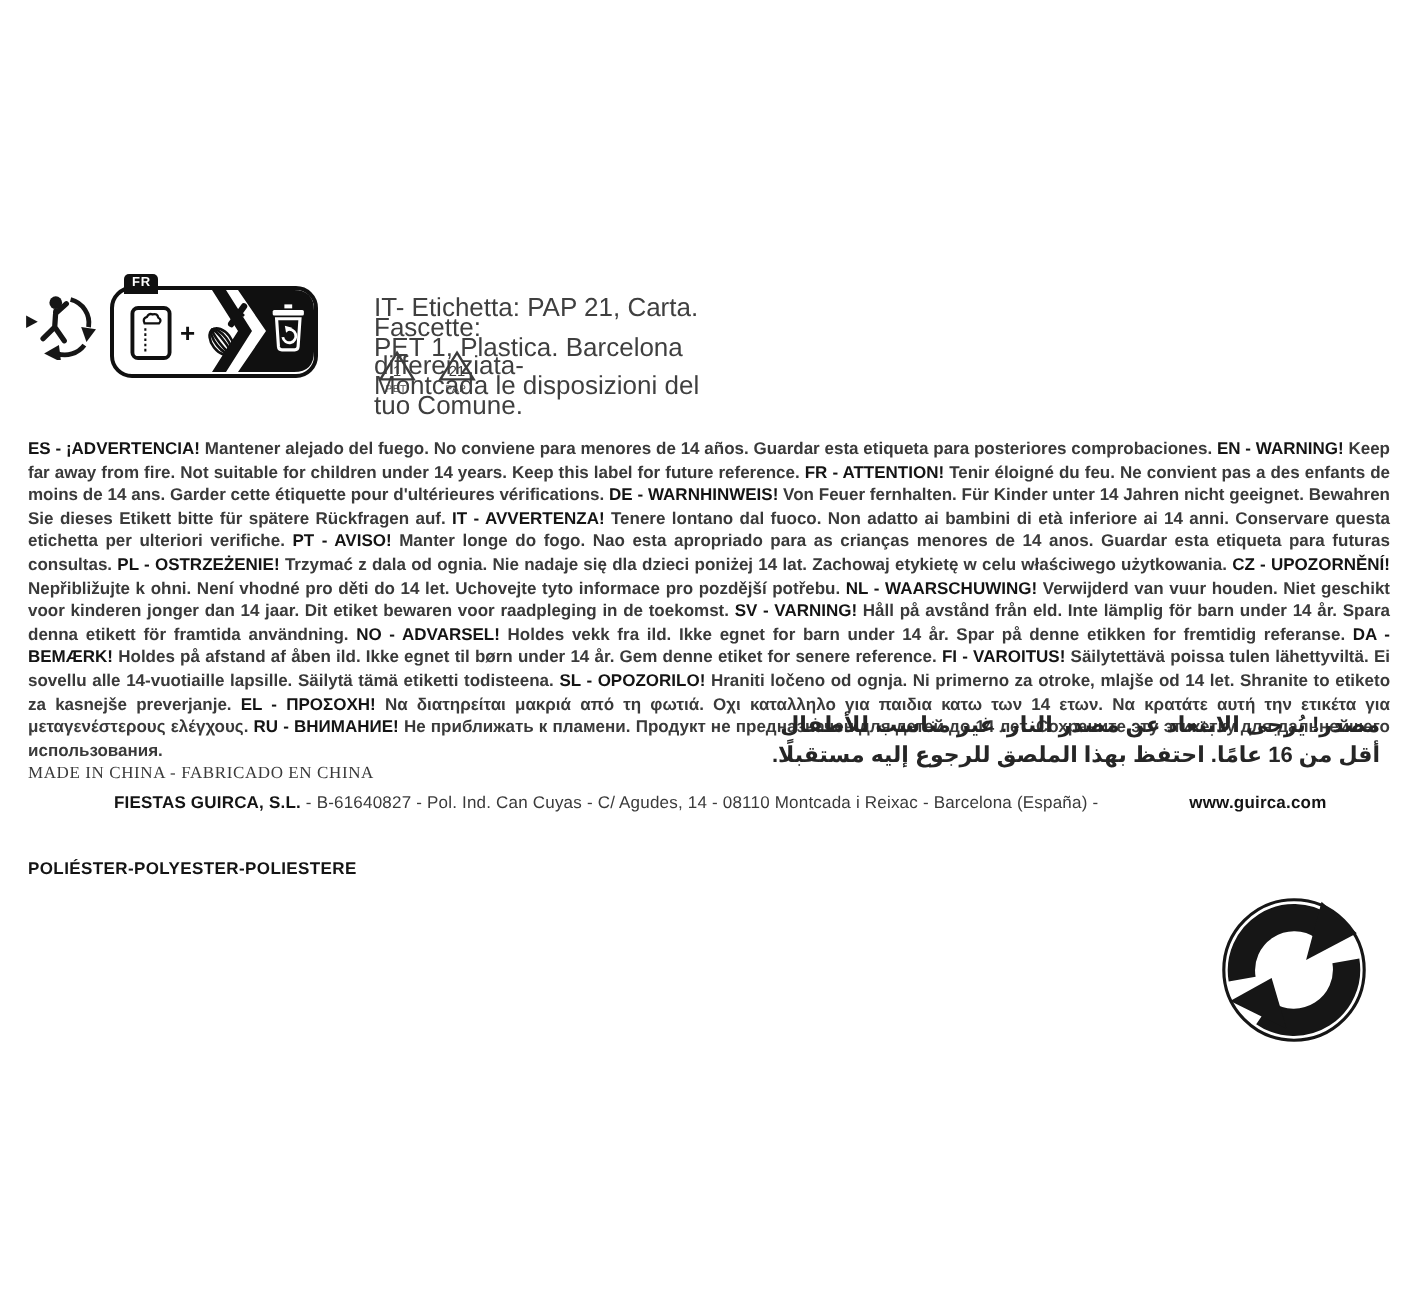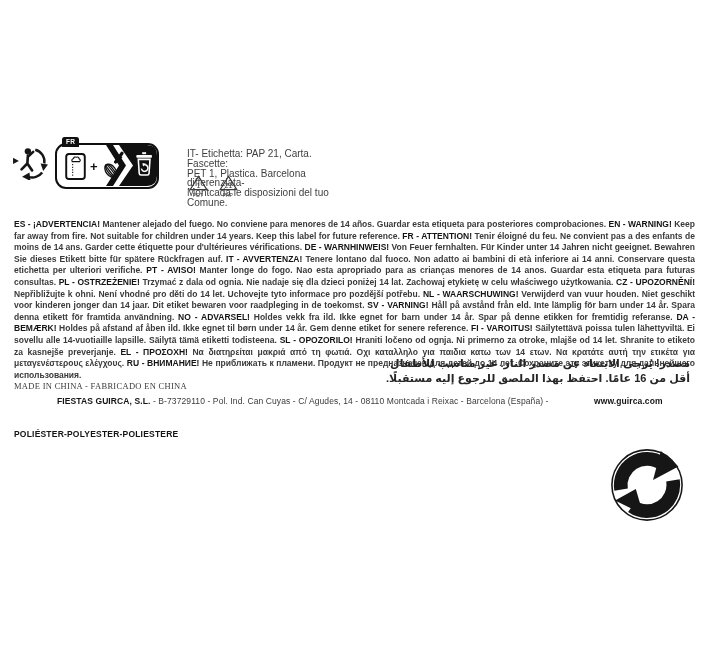--- a/index.html
+++ b/index.html
@@ -19,21 +19,21 @@
   }
   .fr-tag {
     position:absolute; top:-8px; left:5px; background:#101010; color:#fff;
     font-size:6.5px; font-weight:bold; line-height:8px; padding:1px 4px;
     border-radius:2.5px 2.5px 0 0; letter-spacing:.4px;
   }
   .fr-items { display:flex; align-items:center; gap:3px; }
   .plus { font-weight:bold; font-size:13px; color:#101010; margin:0 1px; }
   .bin-svg { position:absolute; right:-1px; top:-1px; height:43px; width:52px; }
 
-  .it-note { position:absolute; left:187px; top:149px; width:165px; font-size:10px; line-height:9.8px; color:#3f3f3f; }
+  .it-note { position:absolute; left:187px; top:149px; width:165px; font-size:13px; line-height:9.8px; color:#3f3f3f; }
 
   .tri-row { position:absolute; left:188px; top:175px; display:flex; gap:10px; }
   .tri-block { display:flex; flex-direction:column; align-items:center; width:20px; }
   .tri-block svg { width:19px; height:16px; }
   .tri-label { font-size:5px; line-height:6px; color:#444; margin-top:0.5px; letter-spacing:.3px; }
 
   
   .warnings {
     position:absolute; left:14px; top:219px; width:681px;
     font-size:8.5px; line-height:11.6px; text-align:justify; color:#3a3a3a;font-weight:bold;
@@ -127,21 +127,21 @@
 
   <p class="warnings"><b>ES - ¡ADVERTENCIA!</b> Mantener alejado del fuego. No conviene para menores de 14 años. Guardar esta etiqueta para posteriores comprobaciones. <b>EN - WARNING!</b> Keep far away from fire. Not suitable for children under 14 years. Keep this label for future reference. <b>FR - ATTENTION!</b> Tenir éloigné du feu. Ne convient pas a des enfants de moins de 14 ans. Garder cette étiquette pour d'ultérieures vérifications. <b>DE - WARNHINWEIS!</b> Von Feuer fernhalten. Für Kinder unter 14 Jahren nicht geeignet. Bewahren Sie dieses Etikett bitte für spätere Rückfragen auf. <b>IT - AVVERTENZA!</b> Tenere lontano dal fuoco. Non adatto ai bambini di età inferiore ai 14 anni. Conservare questa etichetta per ulteriori verifiche. <b>PT - AVISO!</b> Manter longe do fogo. Nao esta apropriado para as crianças menores de 14 anos. Guardar esta etiqueta para futuras consultas. <b>PL - OSTRZEŻENIE!</b> Trzymać z dala od ognia. Nie nadaje się dla dzieci poniżej 14 lat. Zachowaj etykietę w celu właściwego użytkowania. <b>CZ - UPOZORNĚNÍ!</b> Nepřibližujte k ohni. Není vhodné pro děti do 14 let. Uchovejte tyto informace pro pozdější potřebu. <b>NL - WAARSCHUWING!</b> Verwijderd van vuur houden. Niet geschikt voor kinderen jonger dan 14 jaar. Dit etiket bewaren voor raadpleging in de toekomst. <b>SV - VARNING!</b> Håll på avstånd från eld. Inte lämplig för barn under 14 år. Spara denna etikett för framtida användning. <b>NO - ADVARSEL!</b> Holdes vekk fra ild. Ikke egnet for barn under 14 år. Spar på denne etikken for fremtidig referanse. <b>DA - BEMÆRK!</b> Holdes på afstand af åben ild. Ikke egnet til børn under 14 år. Gem denne etiket for senere reference. <b>FI - VAROITUS!</b> Säilytettävä poissa tulen lähettyviltä. Ei sovellu alle 14-vuotiaille lapsille. Säilytä tämä etiketti todisteena. <b>SL - OPOZORILO!</b> Hraniti ločeno od ognja. Ni primerno za otroke, mlajše od 14 let. Shranite to etiketo za kasnejše preverjanje. <b>EL - ΠΡΟΣΟΧΗ!</b> Να διατηρείται μακριά από τη φωτιά. Οχι καταλληλο για παιδια κατω των 14 ετων. Να κρατάτε αυτή την ετικέτα για μεταγενέστερους ελέγχους. <b>RU - ВНИМАНИЕ!</b> Не приближать к пламени. Продукт не предназначен для детей до 14 лет. Сохраните эту этикетку для дальнейшего использования. </p>
 
   <div class="arabic" dir="rtl">
     <b>مصدر!</b>
     <span>يُرجى الابتعاد عن مصدر النار. غير مناسب للأطفال أقل من 16 عامًا. احتفظ بهذا الملصق للرجوع إليه مستقبلًا.</span>
   </div>
 
   <div class="made-in">MADE IN CHINA - FABRICADO EN CHINA</div>
   <div class="company">
-    <b>FIESTAS GUIRCA, S.L.</b><span> - B-73729110 - Pol. Ind. Can Cuyas - C/ Agudes, 14 - 08110 Montcada i Reixac - Barcelona (España) - </span><b>www.guirca.com</b>
+    <b>FIESTAS GUIRCA, S.L.</b><span> - B-61640827 - Pol. Ind. Can Cuyas - C/ Agudes, 14 - 08110 Montcada i Reixac - Barcelona (España) - </span><b>www.guirca.com</b>
   </div>
   <div class="material">POLIÉSTER-POLYESTER-POLIESTERE</div>
 
   <svg class="green-dot" viewBox="0 0 80 80">
     <circle cx="40" cy="40" r="36" fill="none" stroke="#161616" stroke-width="1.6"></circle>
     <g transform="rotate(-10 40 40)">
       <path d="M13 40 A27 27 0 0 1 59 21" fill="none" stroke="#161616" stroke-width="14"></path>
       <polygon points="60,8 75,27 47,36" fill="#161616"></polygon>
       <path d="M67 40 A27 27 0 0 1 21 59" fill="none" stroke="#161616" stroke-width="14"></path>
       <polygon points="5,50 31,69 28,42" fill="#161616"></polygon>

